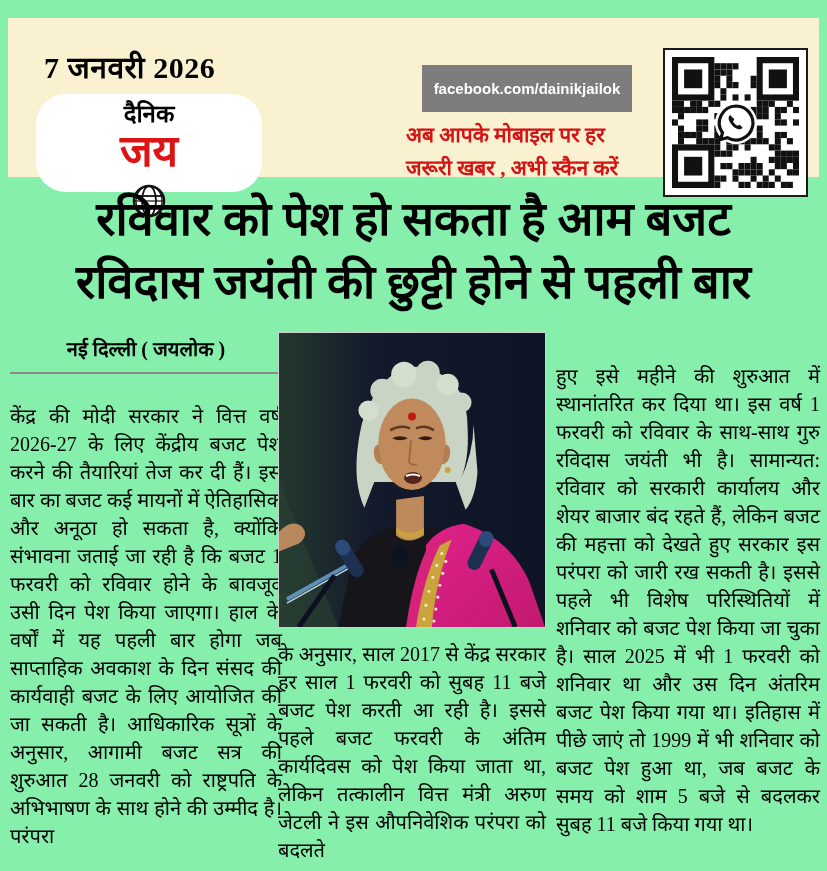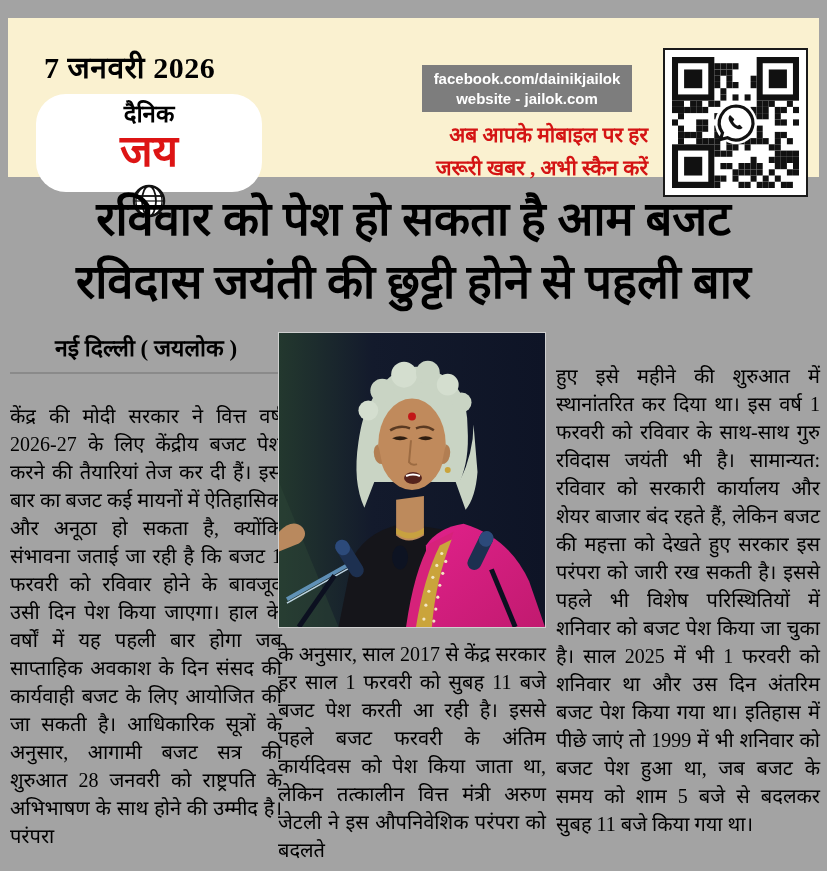--- a/index.html
+++ b/index.html
@@ -1,52 +1,52 @@
 <!DOCTYPE html>
 <html><head>
 <meta charset="utf-8">
 <style>
   * { margin:0; padding:0; box-sizing:border-box; }
   body { background:#fff; font-family:"Liberation Serif","DejaVu Serif",serif; }
-  .page { position:relative; width:827px; height:871px; background:#a3a3a3; overflow:hidden; }
+  .page { position:relative; width:827px; height:871px; background:#86efac; overflow:hidden; }
 
   
   .band { position:absolute; left:8px; top:18px; width:811px; height:159px; background:#faf1d0; }
   .date { position:absolute; left:36px; top:28px; font-size:30px; font-weight:bold; color:#000;
           font-family:"Liberation Serif","DejaVu Serif",serif; letter-spacing:.5px; }
   .logo-pill { position:absolute; left:28px; top:76px; width:226px; height:98px; background:#fff;
                border-radius:30px; text-align:center; padding-top:7px; }
   .logo-top { font-size:24px; font-weight:bold; color:#000; line-height:26px; }
   .logo-row { display:flex; align-items:center; justify-content:center; gap:7px; margin-top:1px;flex-direction:column; }
   .logo-word { font-size:44px; font-weight:bold; color:#dd1414; line-height:48px; }
   .globe { width:36px; height:36px; }
 
   .social-box { position:absolute; left:414px; top:47px; width:210px; height:47px; background:#7d7d7d;
                 color:#fff; font-family:"Liberation Sans","DejaVu Sans",sans-serif; font-weight:bold;
                 font-size:15px; text-align:center; display:flex; flex-direction:column;
                 justify-content:center; line-height:20px; }
-  .promo { position:absolute; left:398px; top:101px; width:242px; text-align:right; color:#d41414;
+  .promo { position:absolute; left:398px; top:101px; width:242px; text-align:left; color:#d41414;
            font-weight:bold; font-size:21px; line-height:33px; }
 
   .qr-box { position:absolute; left:655px; top:30px; width:145px; height:149px; background:#fff;
             border:2px solid #1a1a1a; padding:7px; }
   .qr-wrap { position:relative; width:127px; height:131px; }
   .qr-wrap svg { display:block; }
   .wa-badge { position:absolute; left:50%; top:50%; transform:translate(-50%,-50%); }
 
   
   .headline { position:absolute; left:6px; top:188px; width:815px; text-align:center; color:#000;
               font-weight:bold; font-size:47px; line-height:63px; }
 
   
   .bodytext { font-size:20px; line-height:28px; text-align:justify; color:#000;margin-top:28px; }
   .col1 { position:absolute; left:10px;  top:334px; width:272px; }
   .col2 { position:absolute; left:278px; top:332px; width:268px; }
   .col3 { position:absolute; left:556px; top:334px; width:264px; }
-  .byline { text-align:center; font-weight:bold; font-size:23px; line-height:30px; color:#000; }
+  .byline { text-align:center; font-weight:bold; font-size:20px; line-height:30px; color:#000; }
   .byline-rule { border:none; border-top:2px solid #8a8a8a; margin:8px 2px 9px 0; }
   .photo { width:268px; height:296px; border:1px solid #cfcfcf; display:block; }
   .col2 .bodytext { margin-top:12px; }
 </style>
 </head>
 <body>
 
 <div class="page">
 
   <div class="band">
@@ -63,21 +63,20 @@
           <line x1="3" y1="13" x2="33" y2="13" stroke="#111" stroke-width="1.8"></line>
           <line x1="3" y1="23" x2="33" y2="23" stroke="#111" stroke-width="1.8"></line>
           <line x1="3" y1="18" x2="33" y2="18" stroke="#111" stroke-width="1.2"></line>
           <path d="M28 29 l5 4" stroke="#111" stroke-width="3"></path>
         </svg>
       </div>
     </div>
 
     <div class="social-box">
       <div>facebook.com/dainikjailok</div>
-      <div>website - jailok.com</div>
     </div>
 
     <div class="promo">
       <div>अब आपके मोबाइल पर हर</div>
       <div>जरूरी खबर , अभी स्कैन करें</div>
     </div>
 
     <div class="qr-box">
       <div class="qr-wrap">
         <svg id="qr-svg" width="127" height="131" viewBox="0 0 127 131">

